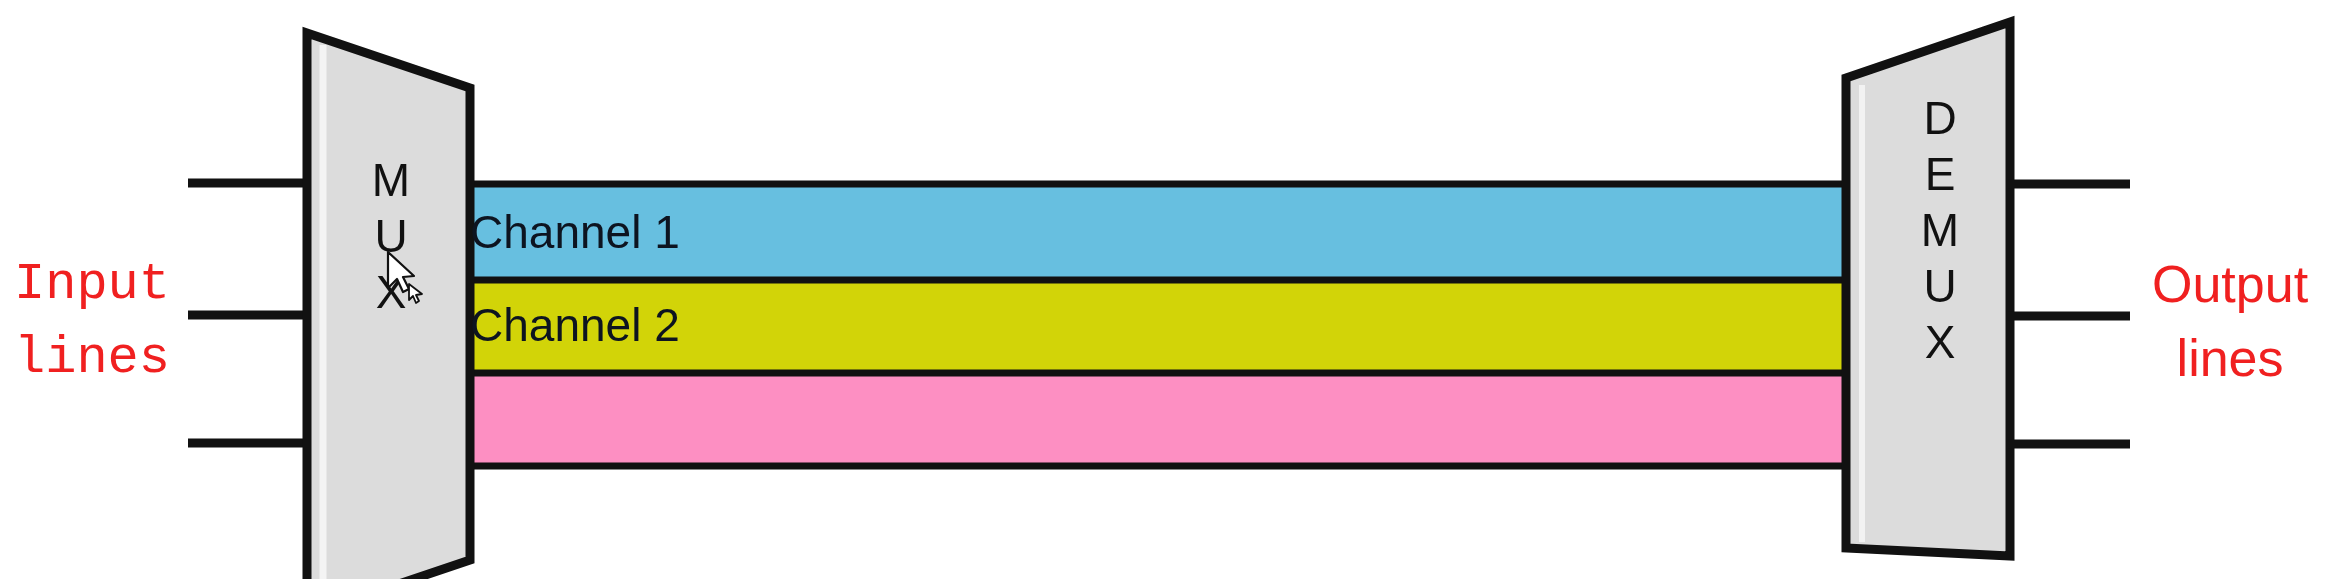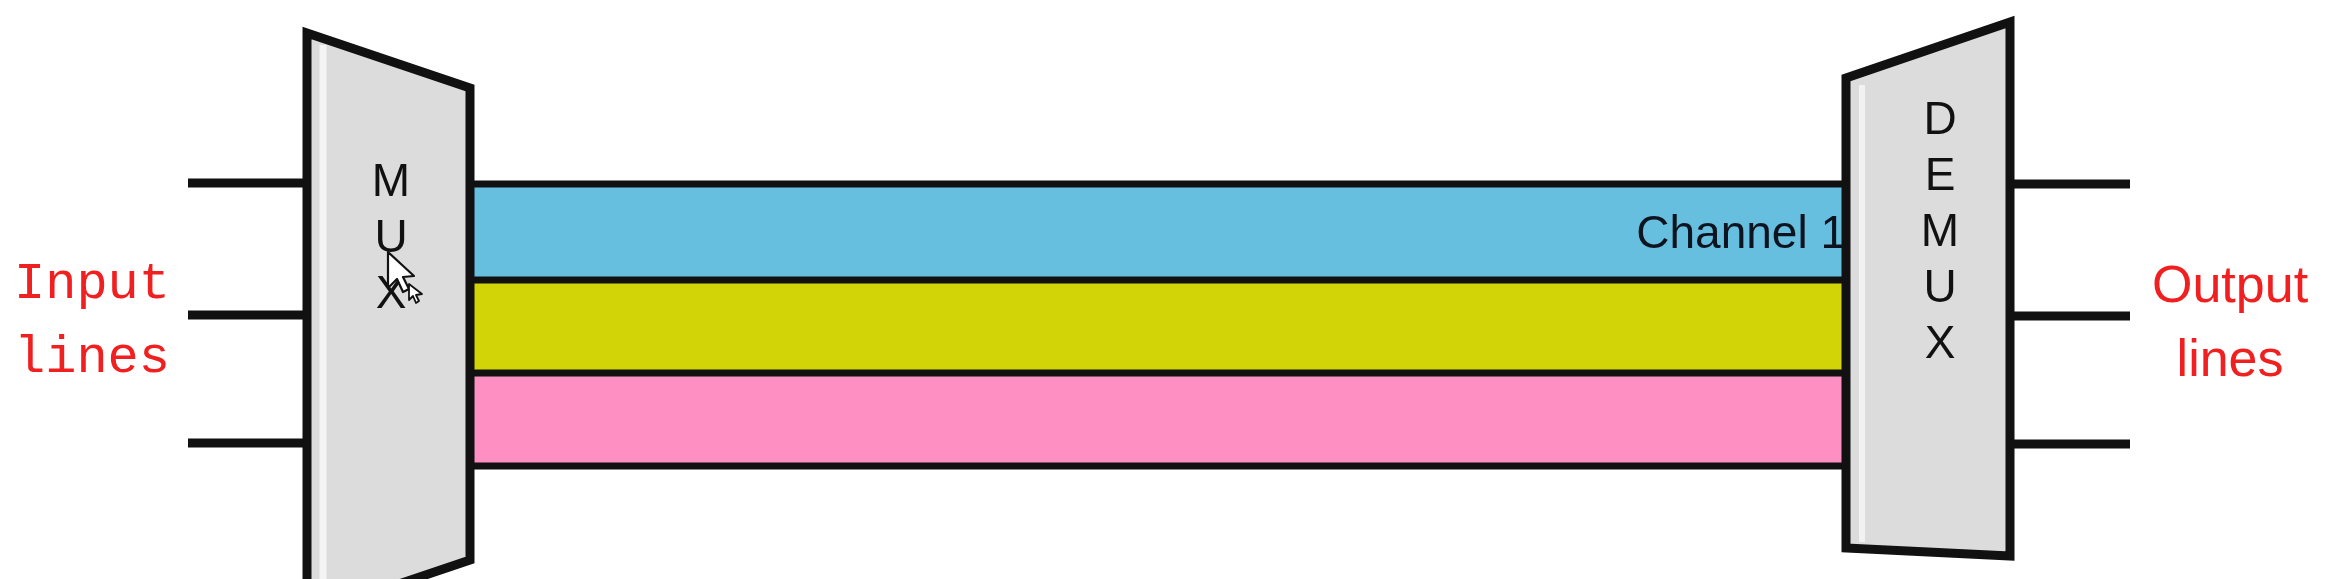--- a/index.html
+++ b/index.html
@@ -46,21 +46,21 @@
     text-align: center;
   }
   .channel-label {
     position: absolute;
     font-family: "Liberation Sans", sans-serif;
     font-size: 46px;
     color: #0d1420;
     white-space: nowrap;
     left: 470px;
     width: 1376px;
-    text-align: right;
+    text-align: left;
     letter-spacing: 0px;
   }
   .mux-label {
     position: absolute;
     font-family: "Liberation Sans", sans-serif;
     font-size: 46px;
     color: #111111;
     text-align: center;
     line-height: 1.22;
     white-space: pre-line;
@@ -131,19 +131,20 @@
 U
 X</div>
 
   <div class="mux-label" id="demux-text">D
 E
 M
 U
 X</div>
 
   <div class="channel-label" style="top: 205px;">Channel 1</div>
+  <div class="channel-label" style="top: 298px;">Channel 2</div>
 
   <svg id="cursor" viewBox="0 0 40 54">
     <path d="M 3 2 L 3 38 L 12 29 L 18 42 L 24 39 L 18 27 L 29 26 Z" fill="#ffffff" stroke="#111111" stroke-width="2.2" stroke-linejoin="round"></path>
     <path d="M 24 34 L 24 50 L 28 46 L 31 53 L 34 51 L 31 45 L 37 44 Z" fill="#ffffff" stroke="#111111" stroke-width="1.8" stroke-linejoin="round"></path>
   </svg>
 
 </div>
 
 </body></html>

